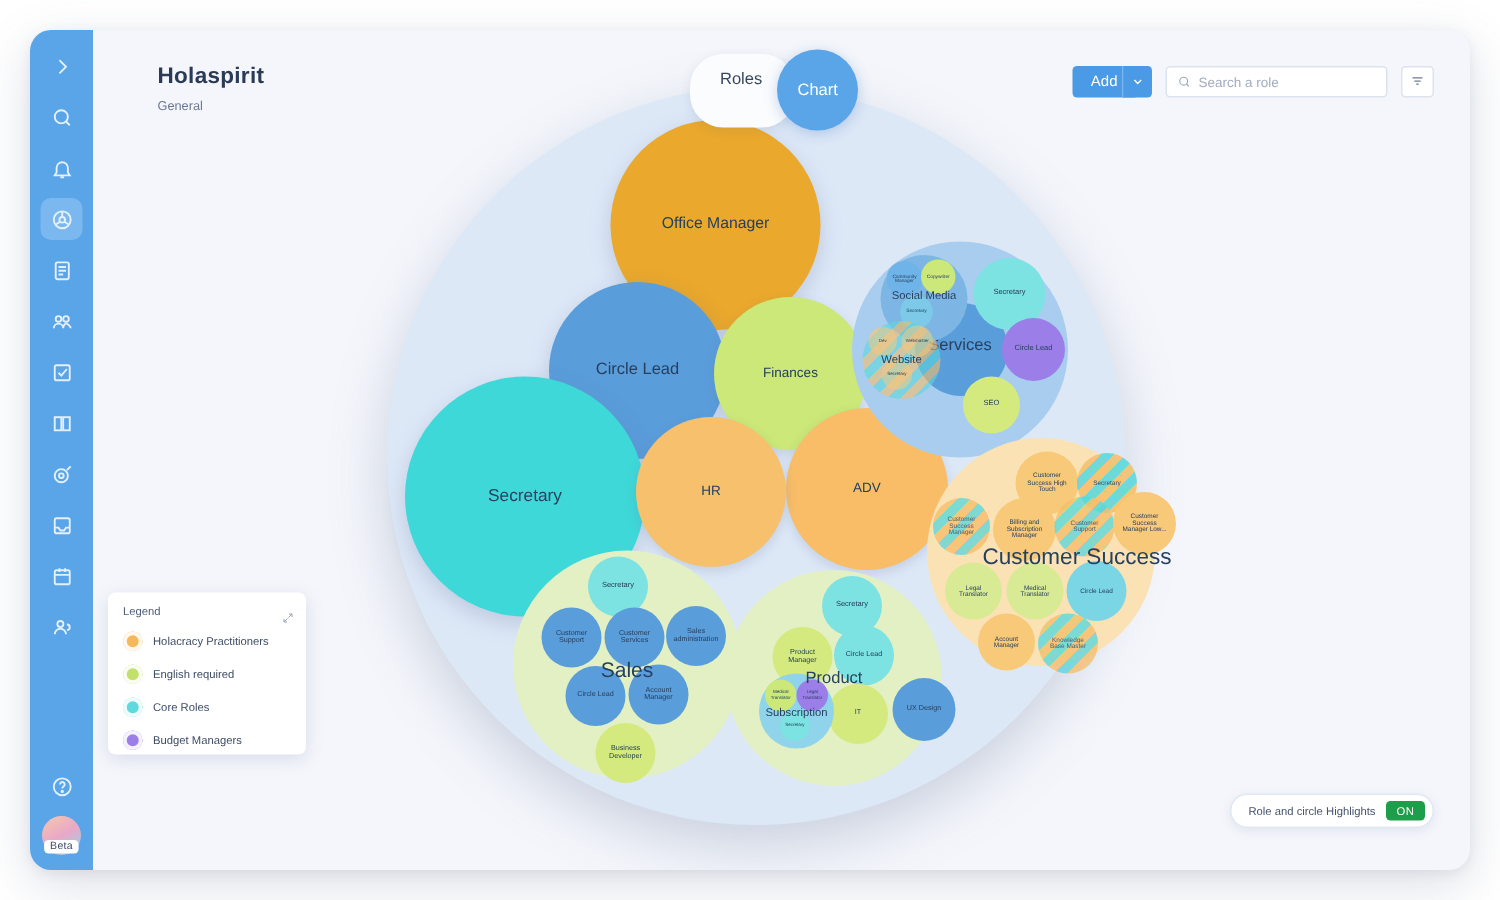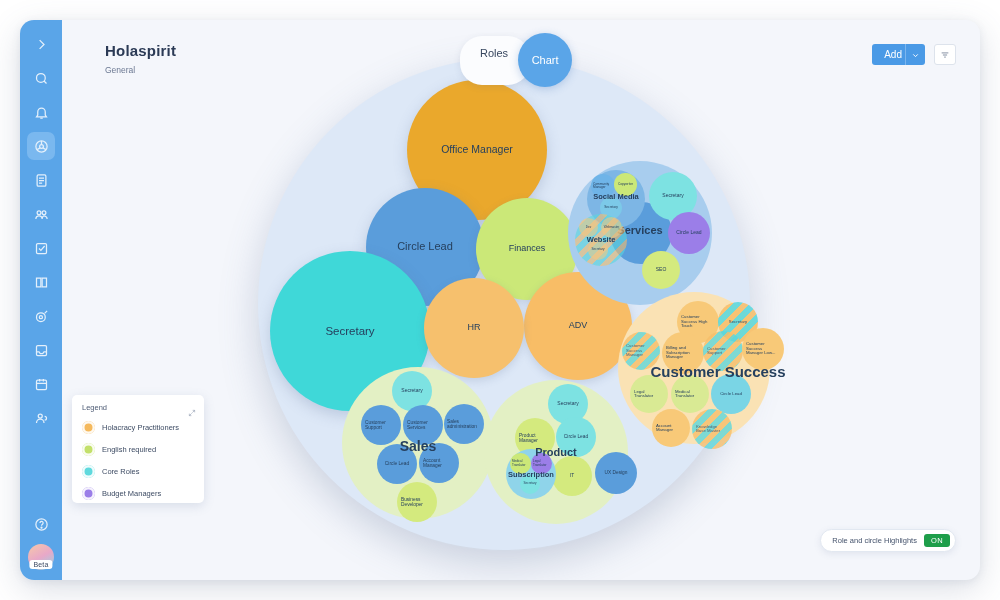--- a/index.html
+++ b/index.html
@@ -116,24 +116,24 @@
 
   
   #chart {
     position: absolute; left: 42px; top: 0;
     width: 918px; height: 560px;
     overflow: hidden;
   }
   .circ {
     position: absolute; border-radius: 50%;
     display: flex; align-items: center; justify-content: center;
-    color: #26405e;
+    text-align: center; color: #26405e;
     line-height: 1.05;
   }
-  .lbl { position: absolute; width: 100%; text-align: center; color: #26405e; font-weight: bold; }
+  .lbl { position: absolute; width: 100%; text-align: center; color: #26405e; }
 
   #root-circle {
     background: #dde8f7;
     box-shadow: 0 14px 38px rgba(90,110,150,0.28);
   }
   .shadow-md { box-shadow: 0 5px 14px rgba(90,110,150,0.25); }
   .shadow-sm { box-shadow: 0 3px 8px rgba(90,110,150,0.20); }
   .stripes {
     background-image: repeating-linear-gradient(135deg,
        rgba(90,215,220,0.95) 0 6px, rgba(246,190,106,0.95) 6px 12px);
@@ -465,20 +465,29 @@
     <div style="display:flex;align-items:center;">
       <div id="add-btn">Add</div>
       <div id="add-caret">
         <span>
           <svg viewBox="0 0 24 24" fill="none" stroke="currentColor" stroke-width="2.5">
               <path d="M6 9l6 6 6-6"></path>
             </svg>
         </span>
       </div>
     </div>
+    <div id="search-box">
+      <span>
+        <svg viewBox="0 0 24 24" fill="none" stroke="currentColor" stroke-width="2">
+            <circle cx="11" cy="11" r="7"></circle>
+            <path d="M20 20l-4-4"></path>
+          </svg>
+      </span>
+      <span id="search-text">Search a role</span>
+    </div>
     <div id="filter-btn">
       <span>
         <svg viewBox="0 0 24 24" fill="none" stroke="currentColor" stroke-width="2">
             <path d="M4 7h16M7 12h10M10 17h4"></path>
           </svg>
       </span>
     </div>
   </div>
 
   <div id="legend">

